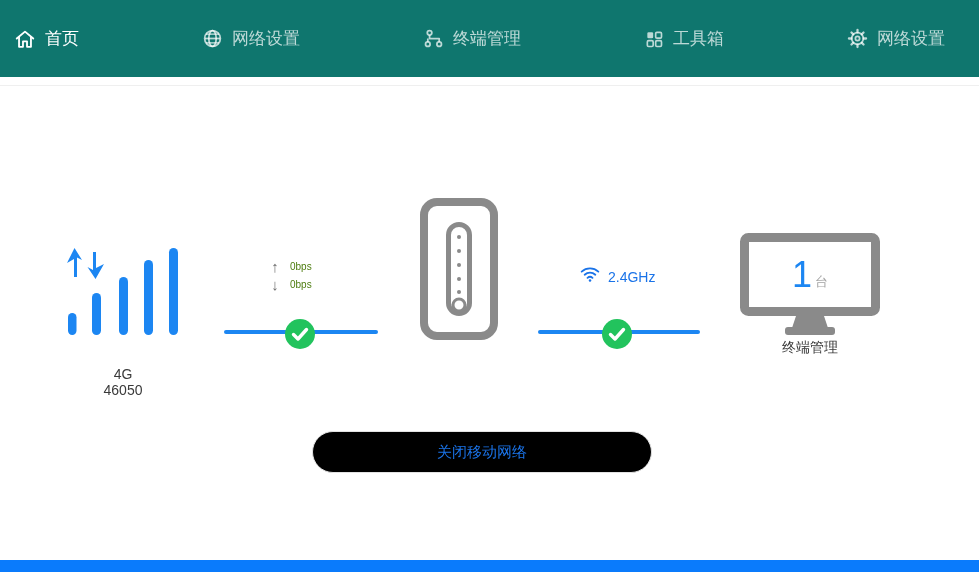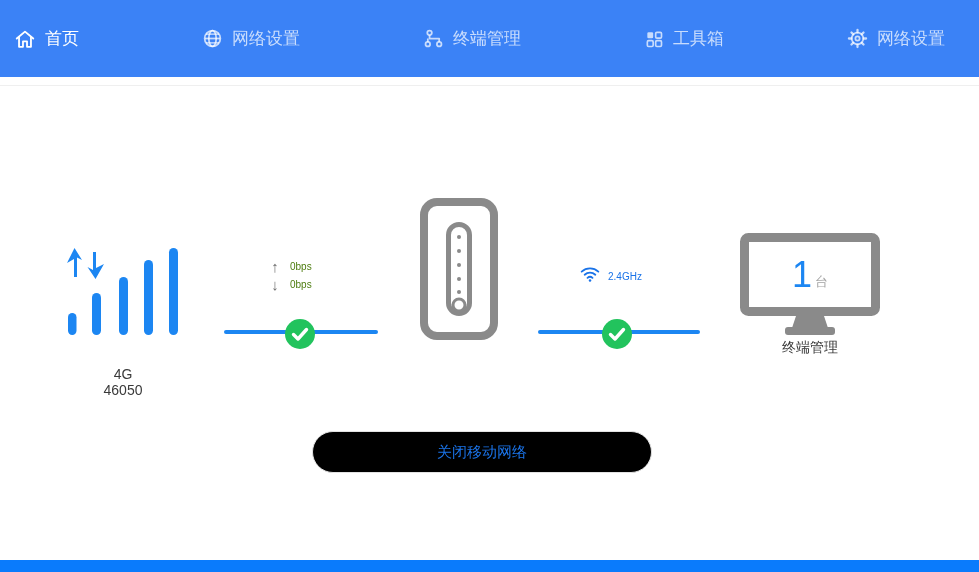--- a/index.html
+++ b/index.html
@@ -3,21 +3,21 @@
 <meta charset="utf-8">
 <style>
   * { margin:0; padding:0; box-sizing:border-box; }
   html,body { width:979px; height:572px; overflow:hidden; background:#fff;
               font-family:"Liberation Sans","DejaVu Sans",sans-serif; }
   body { position:relative; }
 
   
   .nav {
     position:absolute; top:0; left:0; width:979px; height:77px;
-    background:#3b82f6; display:flex; align-items:center;
+    background:#0f766e; display:flex; align-items:center;
     justify-content:space-between; padding:0 34px 0 14px;
   }
   .nav-item {
     display:flex; align-items:center; gap:9px; cursor:pointer;
     color:rgba(255,255,255,0.72); font-size:17px; white-space:nowrap;
   }
   .nav-item.active { color:#ffffff; }
   .nav-item svg { display:block; }
 
   .header-divider {
@@ -41,21 +41,21 @@
   .connector-1 { left:224px; top:330px; width:154px; }
   .connector-2 { left:538px; top:330px; width:162px; }
   .check-badge { width:30px; height:30px; }
   .check-1 { left:285px; top:319px; }
   .check-2 { left:602px; top:319px; }
 
   .device-group { left:416px; top:194px; width:86px; text-align:center; }
   .device-label { margin-top:4px; font-size:14px; line-height:17px; color:#3a3a3a; }
 
   .wifi-group { left:580px; top:266px; display:flex; align-items:center; gap:8px; }
-  .wifi-band { color:#1a73e8; font-size:10px; }
+  .wifi-band { color:#1a73e8; font-size:14px; }
 
   .monitor-group { left:737px; top:229px; width:146px; text-align:center; }
   .monitor-wrap { position:relative; width:146px; height:107px; }
   .client-count {
     position:absolute; left:3px; top:16px; width:140px; height:60px;
     display:flex; align-items:center; justify-content:center;
   }
   .client-num { color:#1c86f2; font-size:36px; line-height:1; }
   .client-unit { color:#a3a3a3; font-size:13px; margin:14px 0 0 3px; }
   .monitor-label { margin-top:3px; font-size:14px; color:#3a3a3a; }

